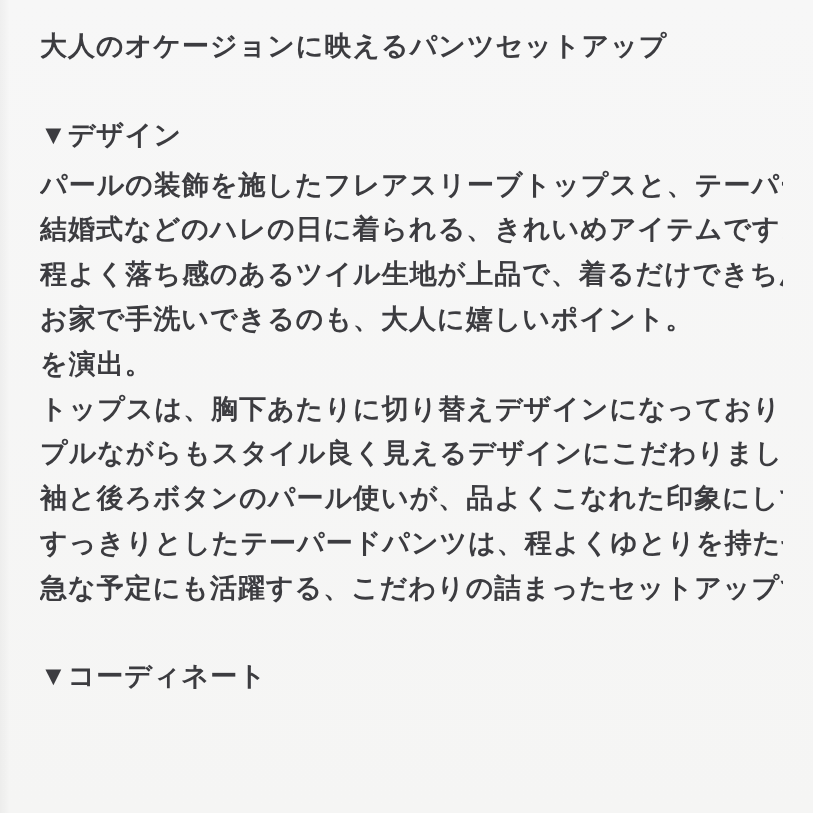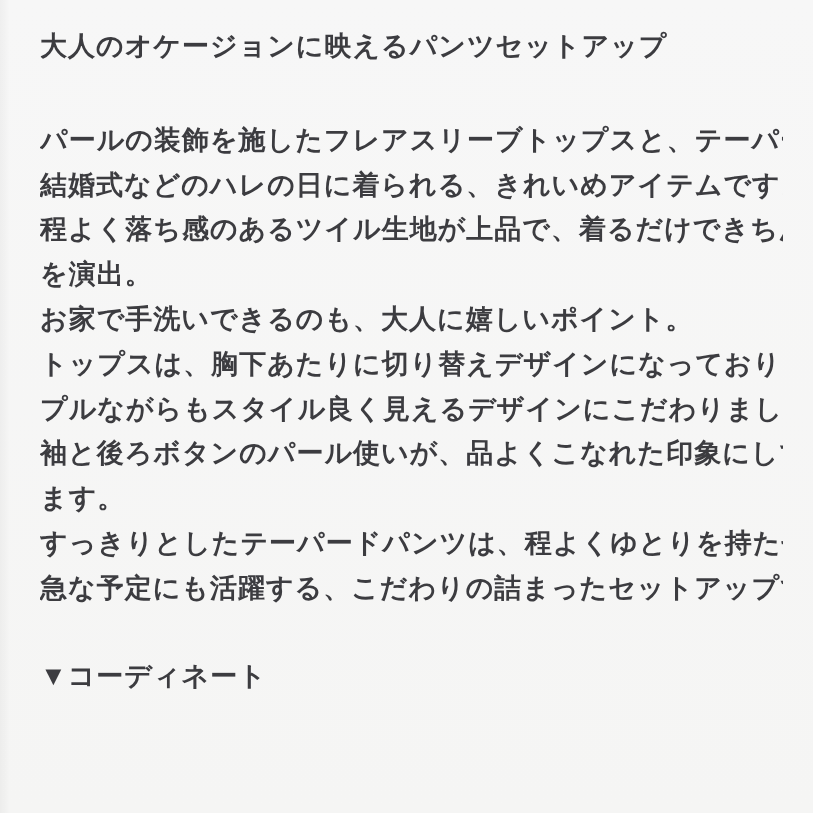--- a/index.html
+++ b/index.html
@@ -36,31 +36,31 @@
 </style>
 </head>
 <body>
 
 <div class="page">
 
   <div class="line">大人のオケージョンに映えるパンツセットアップ</div>
 
   <div class="spacer-block"></div>
 
+  <div class="line heading">▼デザイン</div>
 
   <div class="para">
     <div class="line">パールの装飾を施したフレアスリーブトップスと、テーパードパ</div>
     <div class="line">結婚式などのハレの日に着られる、きれいめアイテムです。</div>
     <div class="line">程よく落ち感のあるツイル生地が上品で、着るだけできちんと感</div>
+    <div class="line">お家で手洗いできるのも、大人に嬉しいポイント。</div>
     <div class="line">を演出。</div>
-    <div class="line">お家で手洗いできるのも、大人に嬉しいポイント。</div>
     <div class="line">トップスは、胸下あたりに切り替えデザインになっており、シン</div>
     <div class="line">プルながらもスタイル良く見えるデザインにこだわりました。</div>
     <div class="line">袖と後ろボタンのパール使いが、品よくこなれた印象にしてくれ</div>
-    <div class="line">ます。</div>
     <div class="line">すっきりとしたテーパードパンツは、程よくゆとりを持たせ、ス</div>
     <div class="line">急な予定にも活躍する、こだわりの詰まったセットアップです。</div>
   </div>
 
   <div class="spacer-block bottom"></div>
 
   <div class="line heading">▼コーディネート</div>
 
 </div>
 

